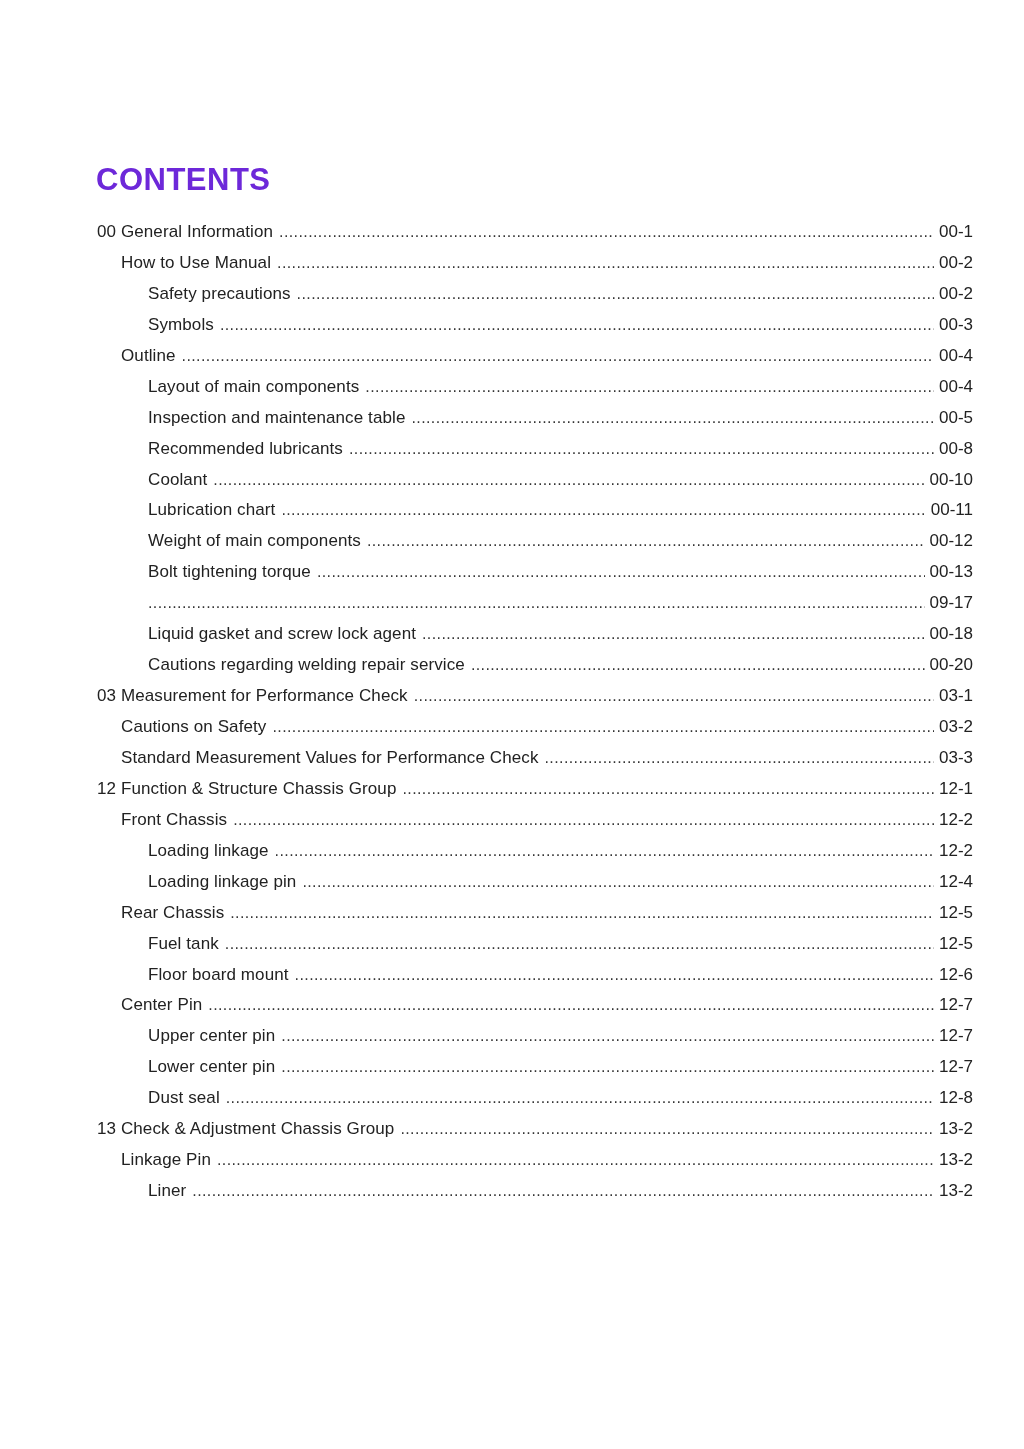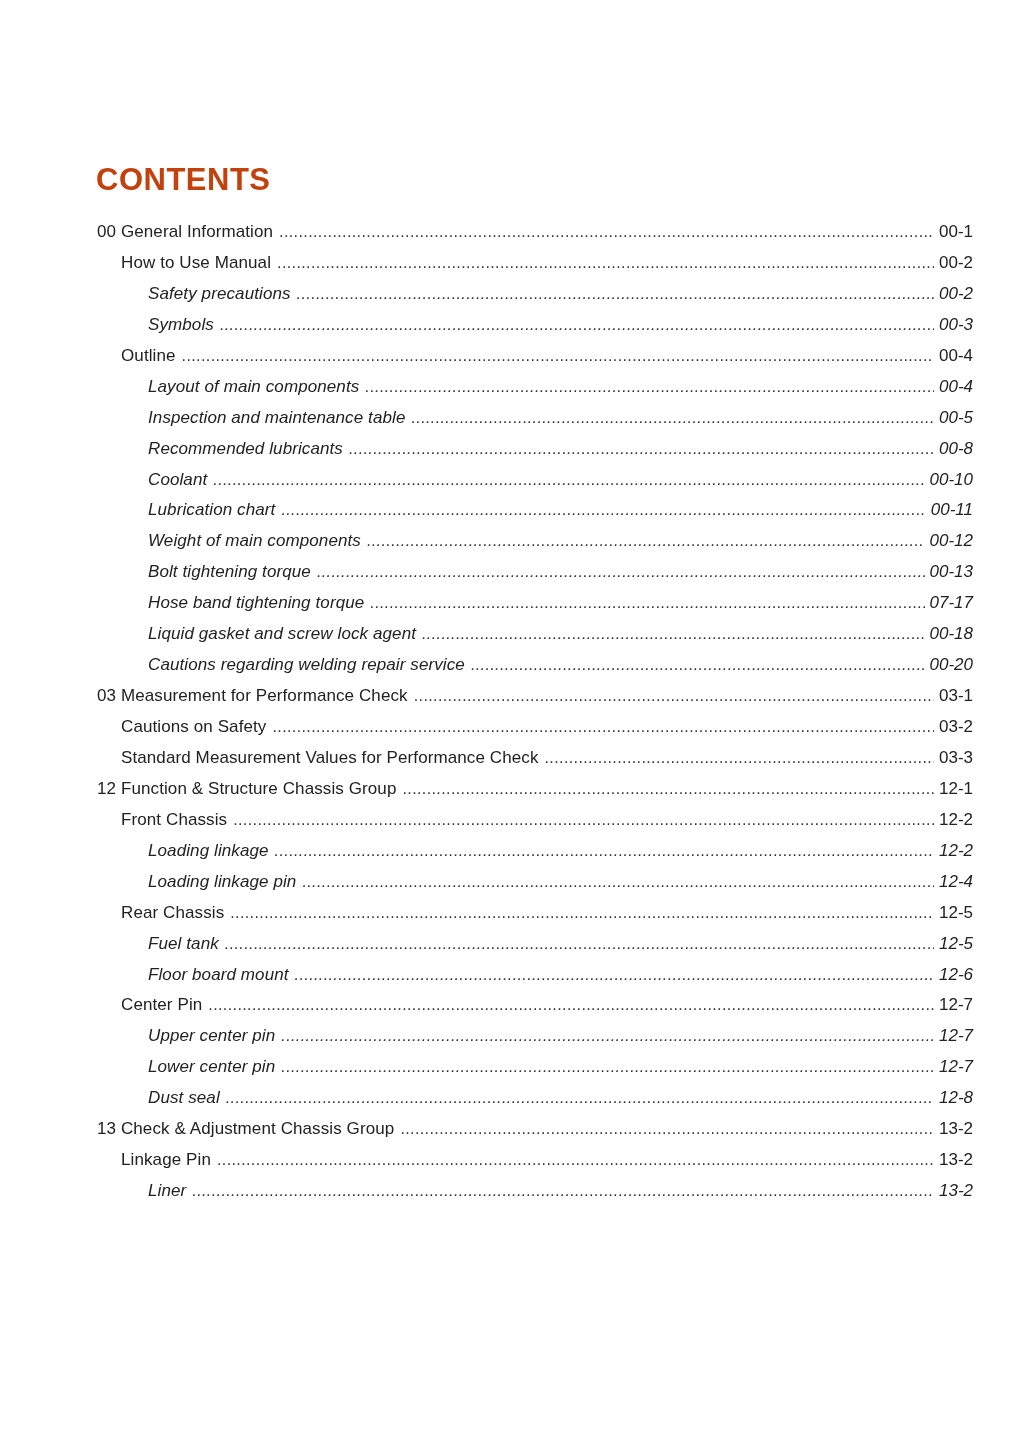--- a/index.html
+++ b/index.html
@@ -19,37 +19,37 @@
     width: 1024px;
     height: 1449px;
     background: #ffffff;
   }
   h1.contents-title {
     margin: 164px 0 0 96px;
     font-size: 31px;
     line-height: 32px;
     font-weight: bold;
     letter-spacing: 0.5px;
-    color: #c2410c;
+    color: #6d28d9;
   }
   .toc {
     margin: 21px 0 5px 97px;
     width: 876px;
   }
   .entry {
     display: flex;
     align-items: baseline;
     height: 30.95px;
     line-height: 30.95px;
     font-size: 17px;
     color: #222222;
     white-space: nowrap;
   }
   .entry.lvl1 { padding-left: 24px; }
-  .entry.lvl2 { padding-left: 51px; font-style: italic; }
+  .entry.lvl2 { padding-left: 51px; }
   .entry .t {
     flex: 0 0 auto;
     margin-right: 6px;
     letter-spacing: 0.1px;
   }
   .entry .leader {
     flex: 1 1 auto;
     min-width: 0;
     overflow: hidden;
     margin-right: 5px;
@@ -122,23 +122,22 @@
         <span class="t">Weight of main components</span>
         <span class="leader">....................................................................................................................................................................................................................................................................</span>
         <span class="p">00-12</span>
       </div>
       <div class="entry lvl2">
         <span class="t">Bolt tightening torque</span>
         <span class="leader">....................................................................................................................................................................................................................................................................</span>
         <span class="p">00-13</span>
       </div>
       <div class="entry lvl2">
-        <span class="t">Hose band tightening torque</span>
-        <span class="leader">....................................................................................................................................................................................................................................................................</span>
-        <span class="p">07-17</span>
+        <span class="leader">....................................................................................................................................................................................................................................................................</span>
+        <span class="p">09-17</span>
       </div>
       <div class="entry lvl2">
         <span class="t">Liquid gasket and screw lock agent</span>
         <span class="leader">....................................................................................................................................................................................................................................................................</span>
         <span class="p">00-18</span>
       </div>
       <div class="entry lvl2">
         <span class="t">Cautions regarding welding repair service</span>
         <span class="leader">....................................................................................................................................................................................................................................................................</span>
         <span class="p">00-20</span>

